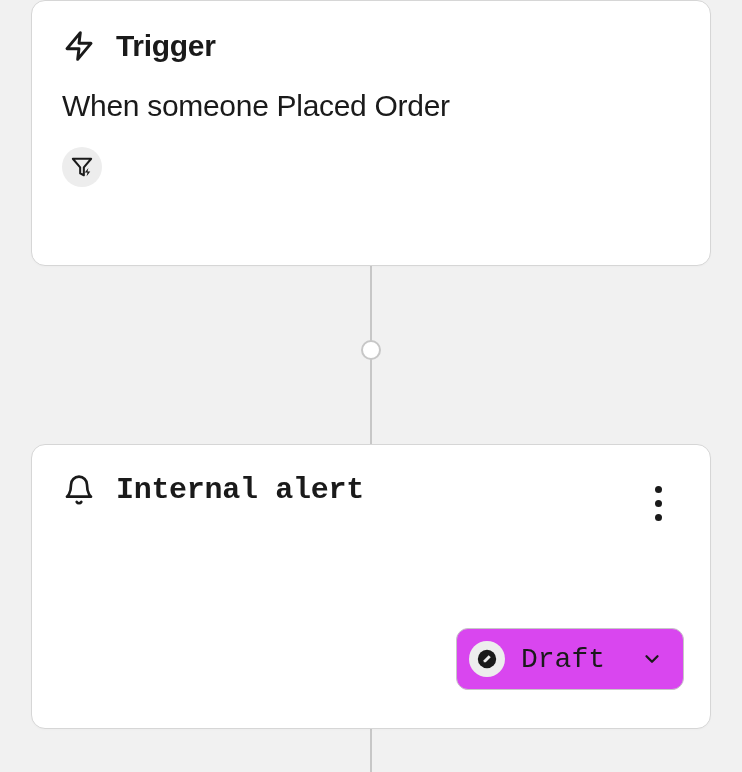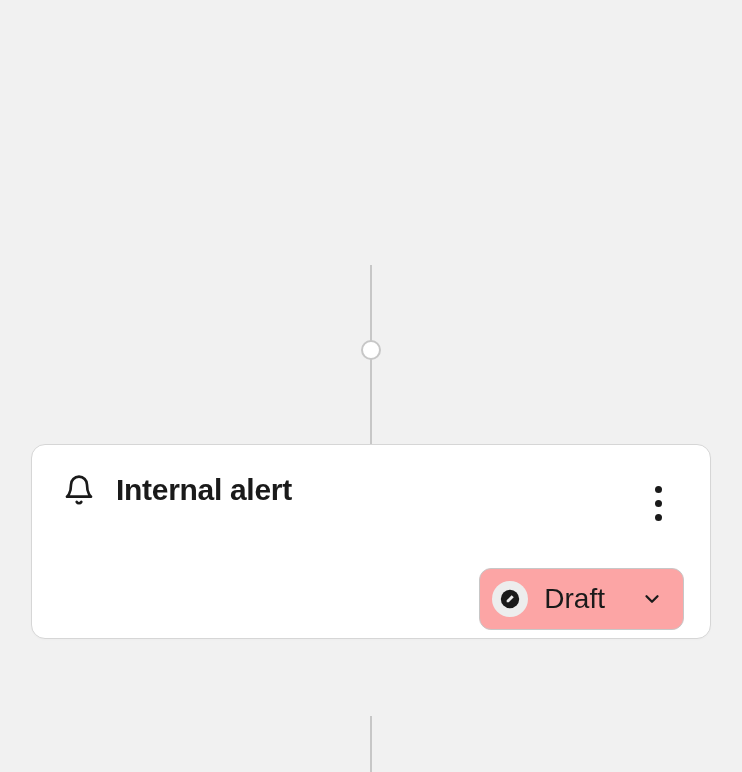--- a/index.html
+++ b/index.html
@@ -51,21 +51,22 @@
     border-radius: 14px;
     padding: 28px 30px 26px 30px;
     box-shadow: 0 1px 2px rgba(0,0,0,0.02);
   }
   .card.trigger {
     top: 0px;
     height: 266px;
   }
   .card.alert {
     top: 444px;
-    height: 195px;
+    height: 285px;
+    font-family: Liberation Mono, monospace;
   }
   .card-header {
     display: flex;
     align-items: center;
     gap: 20px;
     margin-bottom: 26px;
   }
   .card-title {
     font-size: 30px;
     font-weight: 700;
@@ -116,25 +117,25 @@
     cursor: pointer;
   }
   .kebab span {
     width: 7px;
     height: 7px;
     border-radius: 50%;
     background: #1a1a1a;
   }
   .status-btn {
     position: absolute;
-    bottom: 8px;
+    bottom: 38px;
     right: 26px;
     border: 1.5px solid #c7c7c7;
     border-radius: 12px;
-    background: #fca5a5;
+    background: #d946ef;
     height: 62px;
     display: flex;
     align-items: center;
     padding: 0 20px 0 12px;
     gap: 16px;
     cursor: pointer;
   }
   .status-icon-circle {
     width: 36px;
     height: 36px;
@@ -160,20 +161,37 @@
 </style>
 </head>
 <body>
 
 <div class="canvas">
 
   <div class="connector top"></div>
   <div class="node-dot"></div>
   <div class="connector bottom"></div>
 
+  <div class="card trigger">
+    <div class="card-header">
+      <span class="icon-lightning">
+        <svg width="32" height="34" viewBox="0 0 24 24" fill="none" stroke="#1a1a1a" stroke-width="2.2" stroke-linecap="round" stroke-linejoin="round">
+          <polygon points="13 2 3 14 12 14 11 22 21 10 12 10 13 2"></polygon>
+        </svg>
+      </span>
+      <span class="card-title">Trigger</span>
+    </div>
+    <div class="card-body">When someone Placed Order</div>
+    <div class="filter-chip">
+      <svg width="22" height="22" viewBox="0 0 24 24" fill="none" stroke="#1a1a1a" stroke-width="2.2" stroke-linecap="round" stroke-linejoin="round">
+        <polygon points="22 3 2 3 10 12.5 10 19 14 21 14 12.5 22 3"></polygon>
+        <polygon points="19 13 15 18 18 18 17 22 21 17 18 17 19 13" fill="#1a1a1a" stroke="none"></polygon>
+      </svg>
+    </div>
+  </div>
 
   <div class="card alert">
     <div class="card-header">
       <span class="icon-bell">
         <svg width="32" height="32" viewBox="0 0 24 24" fill="none" stroke="#1a1a1a" stroke-width="2" stroke-linecap="round" stroke-linejoin="round">
           <path d="M18 8a6 6 0 0 0-12 0c0 7-3 9-3 9h18s-3-2-3-9"></path>
           <path d="M13.7 21a2 2 0 0 1-3.4 0"></path>
         </svg>
       </span>
       <span class="card-title">Internal alert</span>

